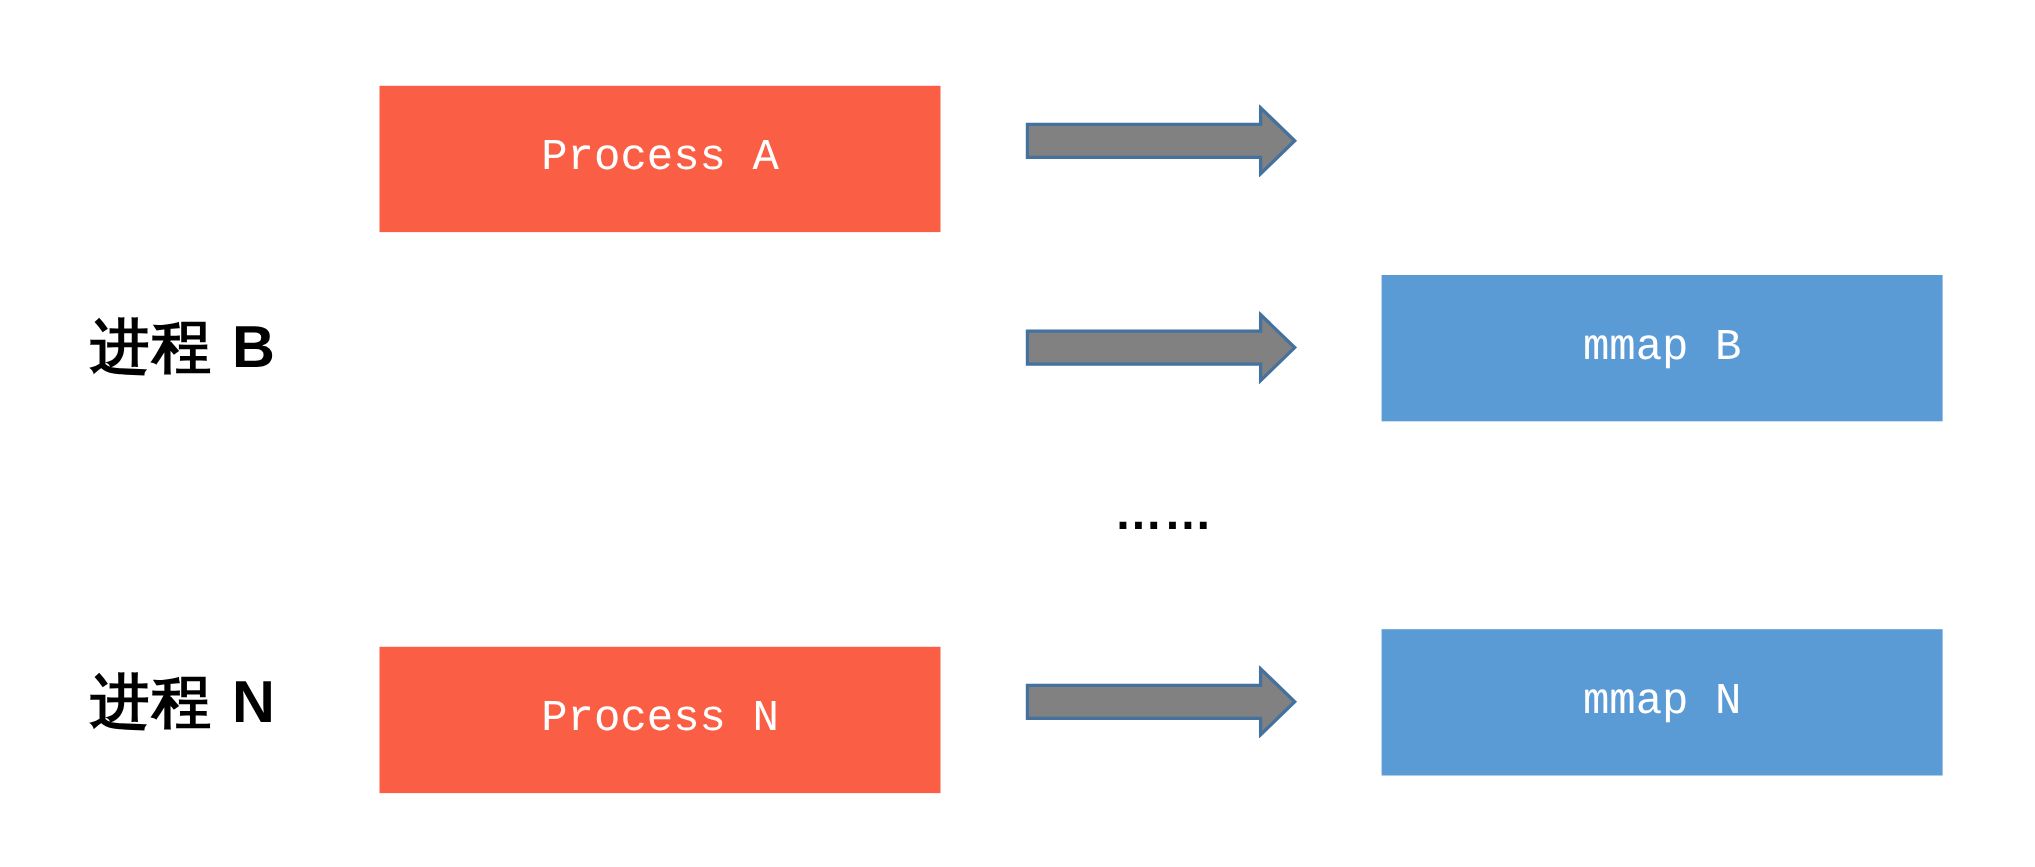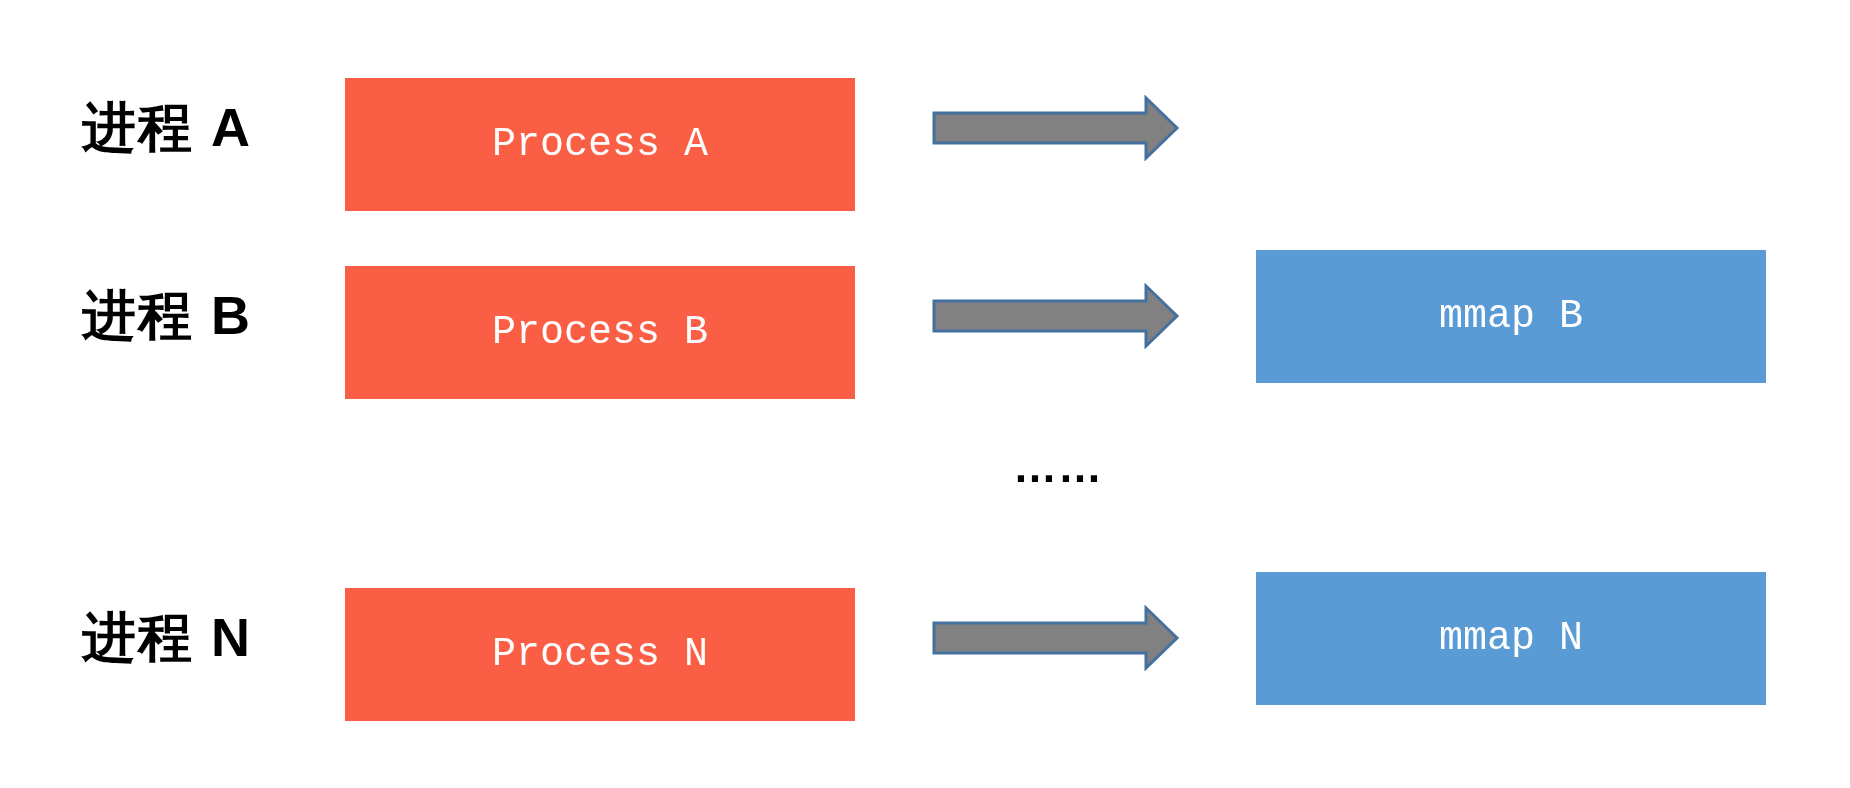--- a/index.html
+++ b/index.html
@@ -43,32 +43,30 @@
     font-size:44px;font-weight:bold;color:var(--label-color);
     letter-spacing:1px;line-height:1;
   }
 </style>
 </head>
 <body>
 
 <div class="canvas">
 
   <div class="row row-a">
-    <div class="row-label">进程 A</div>
     <div class="box box-process">Process A</div>
     <div class="arrow">
       <svg viewBox="0 0 248 66" xmlns="http://www.w3.org/2000/svg">
         <polygon points="2,18 214,18 214,3 245,33 214,63 214,48 2,48" fill="var(--arrow-fill)" stroke="var(--arrow-border)" stroke-width="3" stroke-linejoin="miter"></polygon>
       </svg>
     </div>
   </div>
 
   <div class="row row-b">
     <div class="row-label">进程 B</div>
-    <div class="box box-process">Process B</div>
     <div class="arrow">
       <svg viewBox="0 0 248 66" xmlns="http://www.w3.org/2000/svg">
         <polygon points="2,18 214,18 214,3 245,33 214,63 214,48 2,48" fill="var(--arrow-fill)" stroke="var(--arrow-border)" stroke-width="3" stroke-linejoin="miter"></polygon>
       </svg>
     </div>
     <div class="box box-mmap">mmap B</div>
   </div>
 
   <div class="ellipsis">……</div>
 

